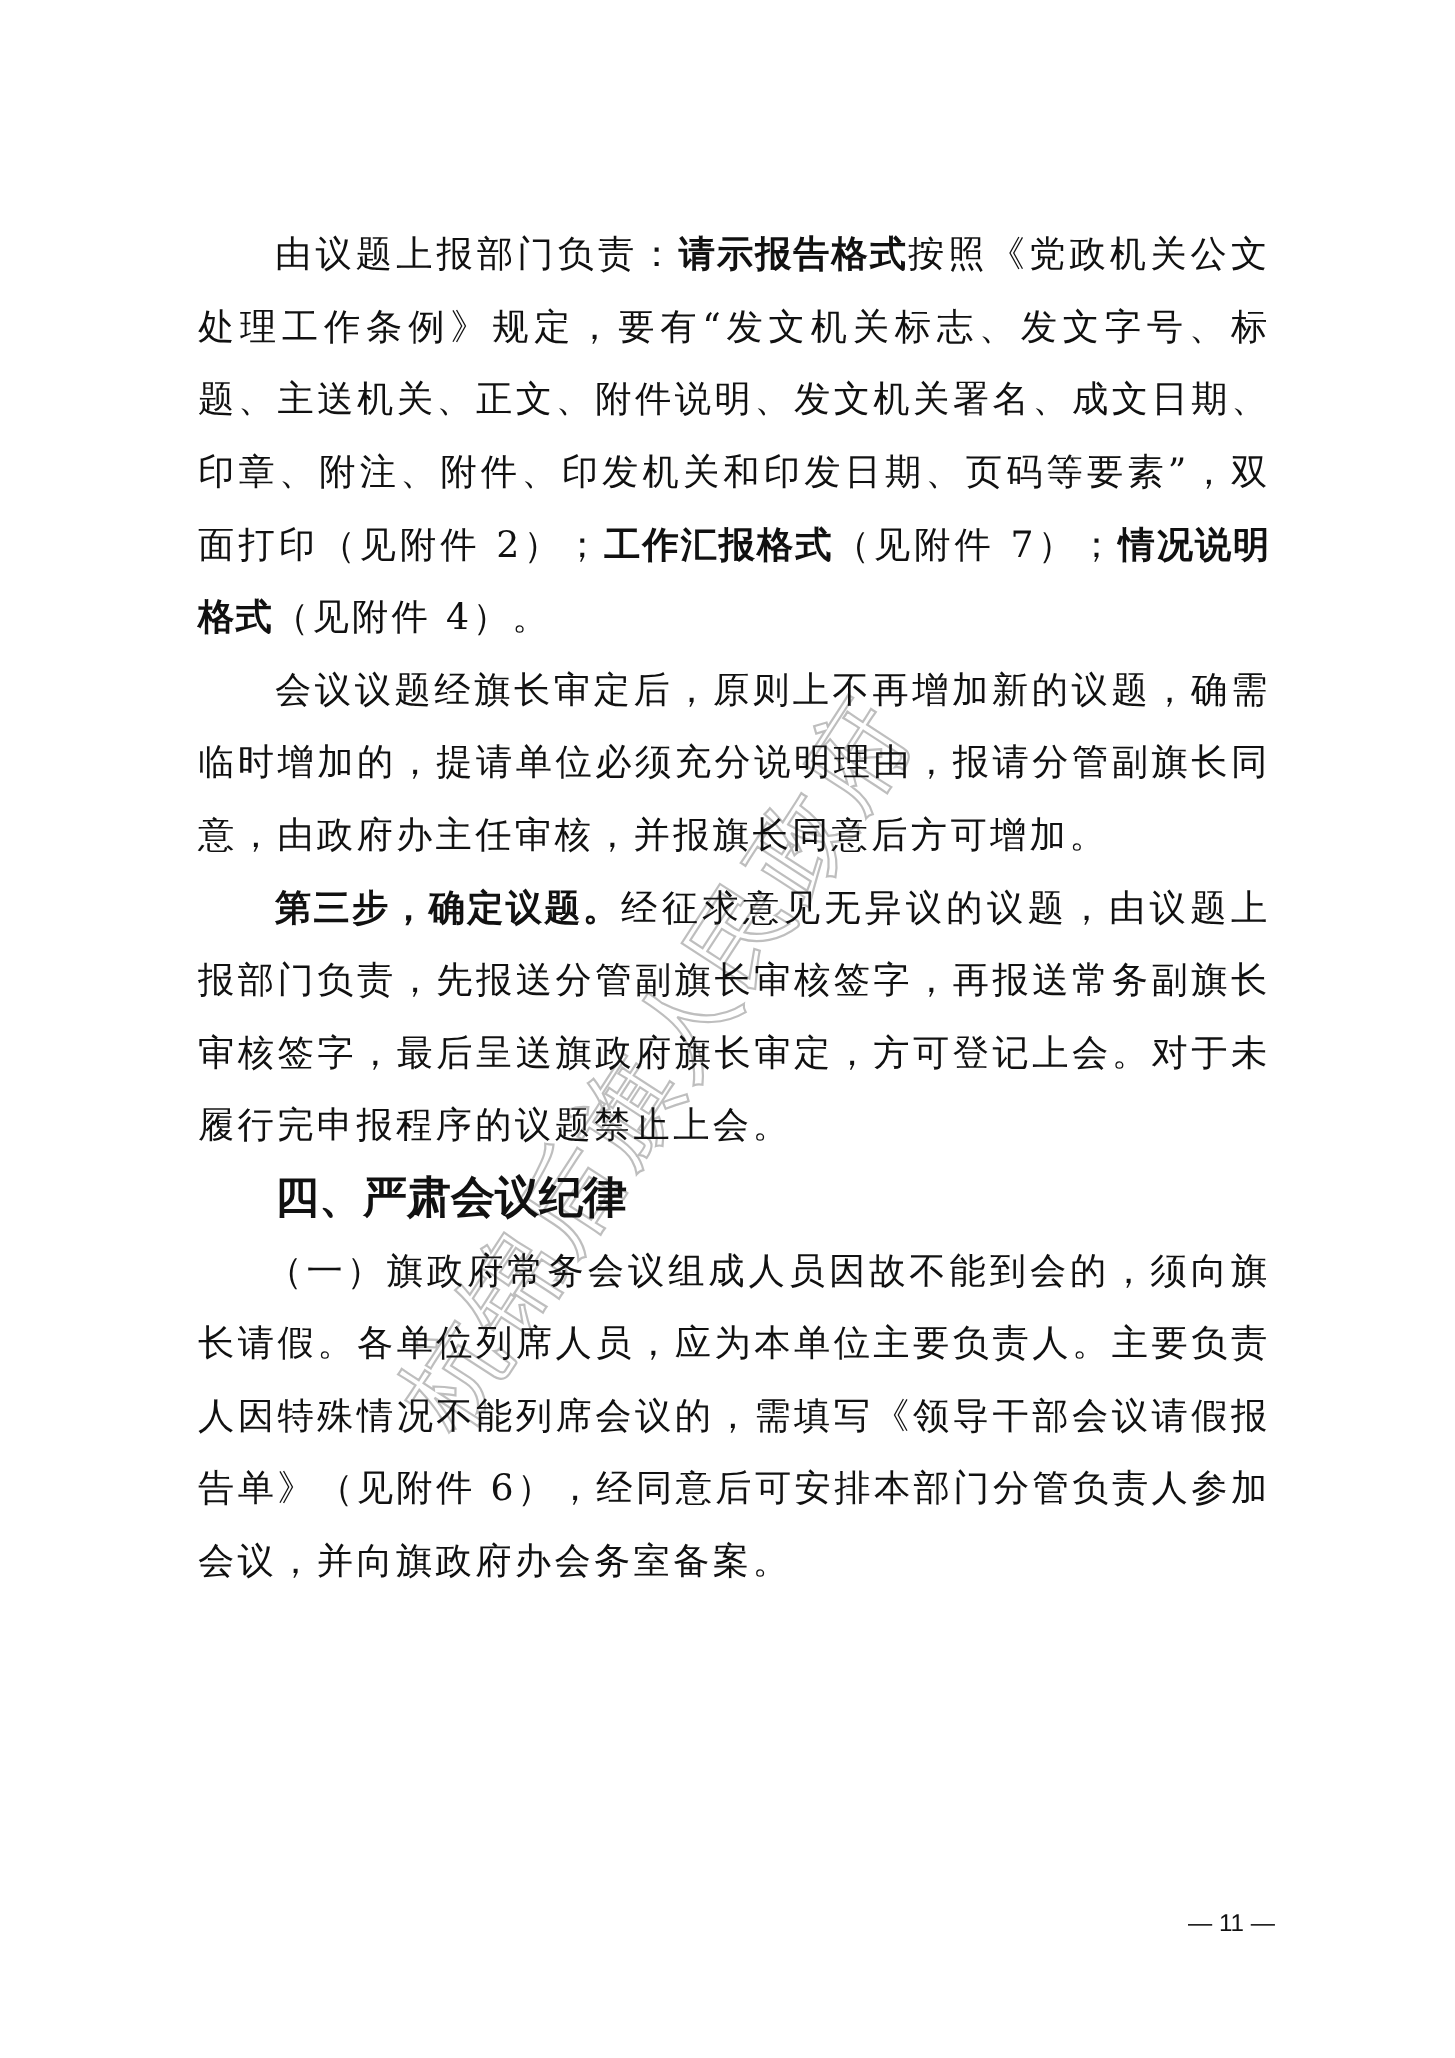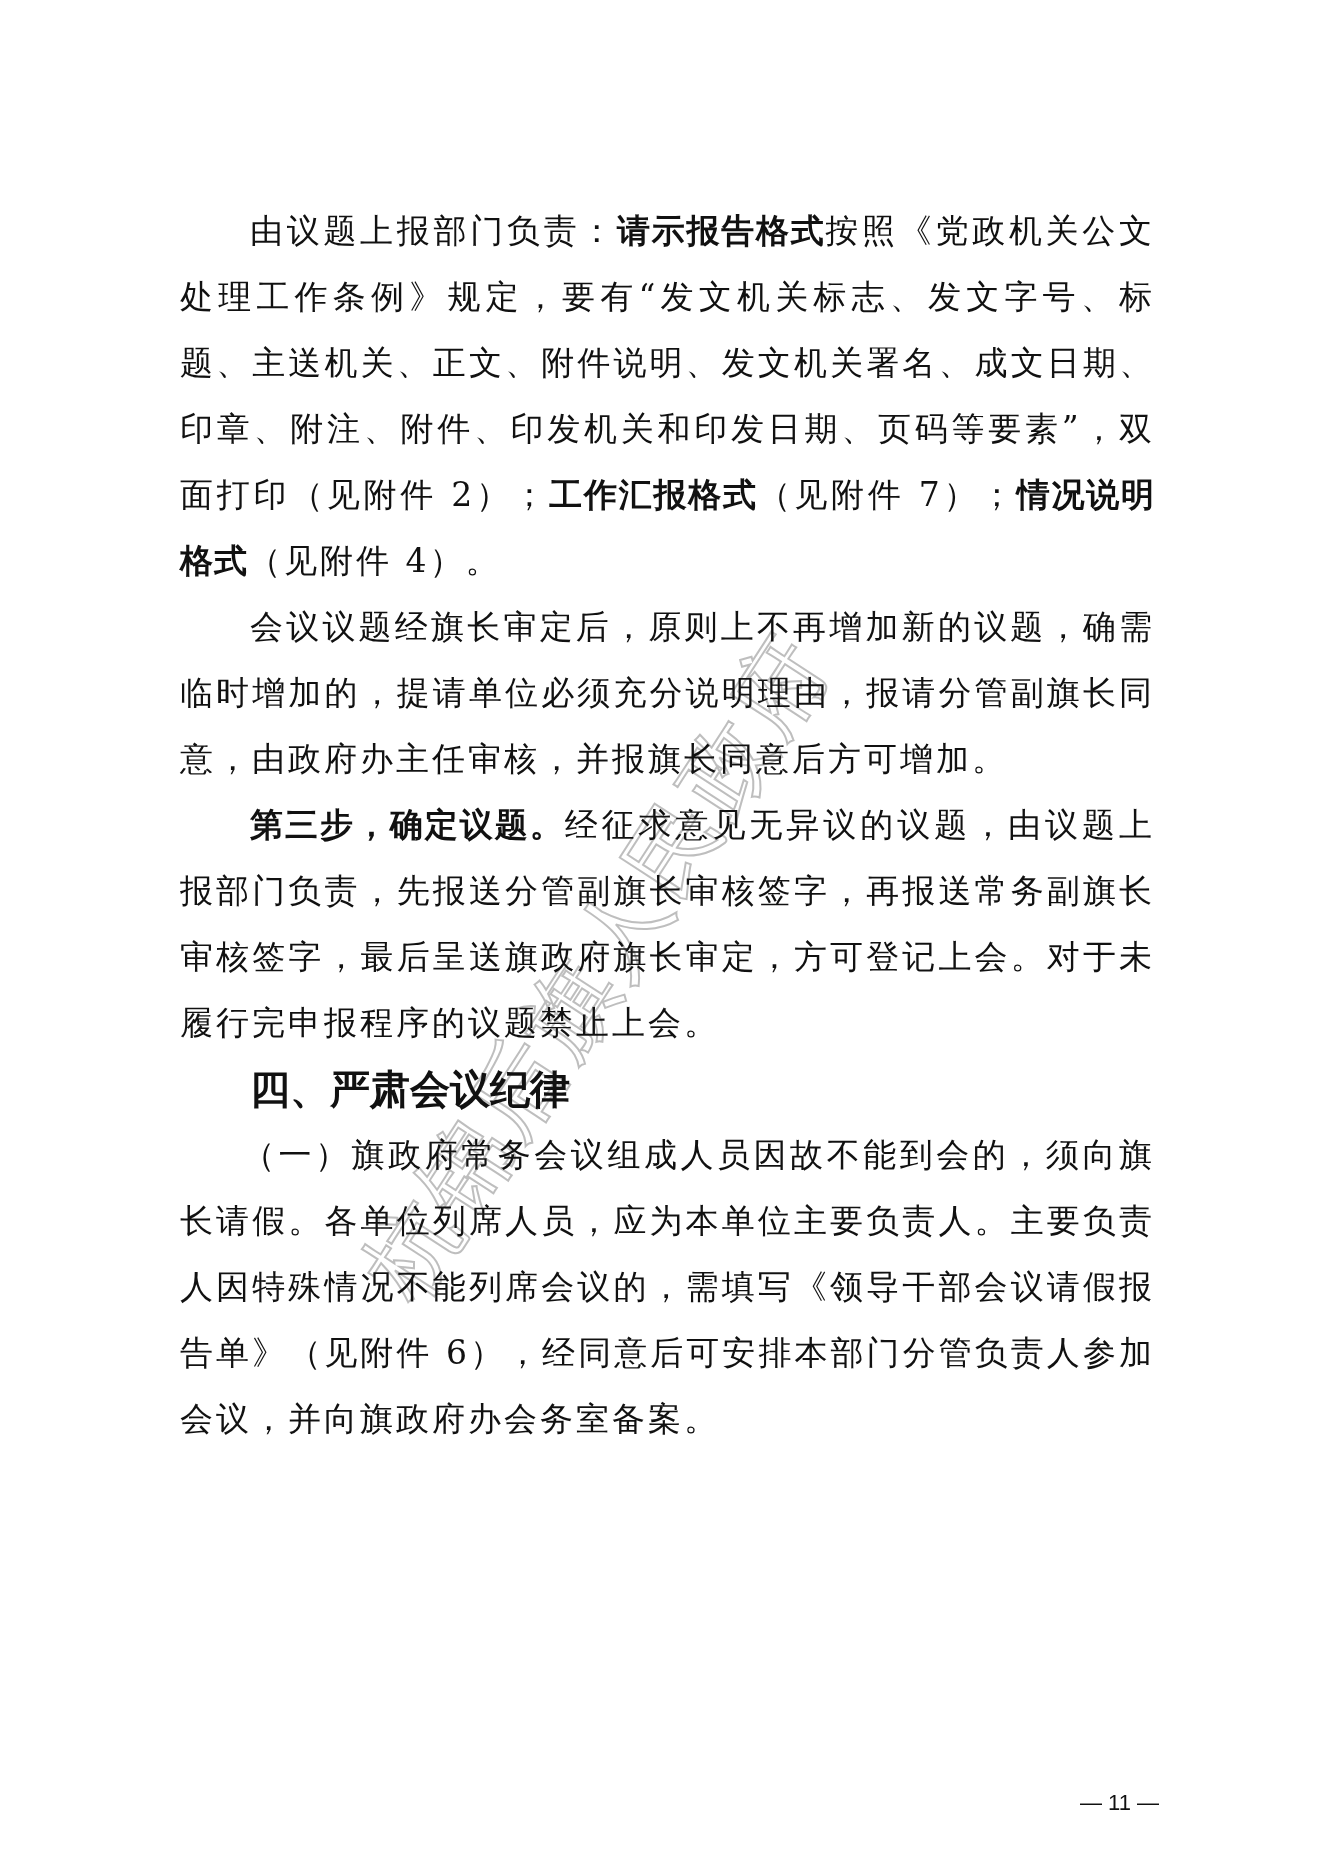--- a/index.html
+++ b/index.html
@@ -15,21 +15,21 @@
     text-align: justify;
   }
   .content p { margin: 0; text-indent: 70px; }
   .content b { font-family: "DejaVu Sans", "Liberation Sans", sans-serif; font-weight: bold; letter-spacing: 1px; }
   .content h2 {
     margin: 0; font-family: "DejaVu Sans", "Liberation Sans", sans-serif; font-weight: bold;
     font-size: 40px; line-height: 66px; text-indent: 70px; letter-spacing: 0px;
   }
   .content p.item { text-indent: 62px; }
   .page-number {
-    position: absolute; left: 1080px; top: 1790px;
+    position: absolute; left: 1080px; top: 1735px;
     font-family: "Liberation Sans", sans-serif; font-size: 22px; color: #111;
   }
   .watermark {
     position: absolute; left: 215px; top: 920px; width: 760px; height: 100px;
     transform: rotate(-57deg); transform-origin: center center;
     font-family: "DejaVu Sans", sans-serif; font-size: 92px; line-height: 100px;
     color: transparent; -webkit-text-stroke: 2px #b8b8b8;
     letter-spacing: 4px; white-space: nowrap; pointer-events: none; text-align: center;
     opacity: 0.9;
   }

